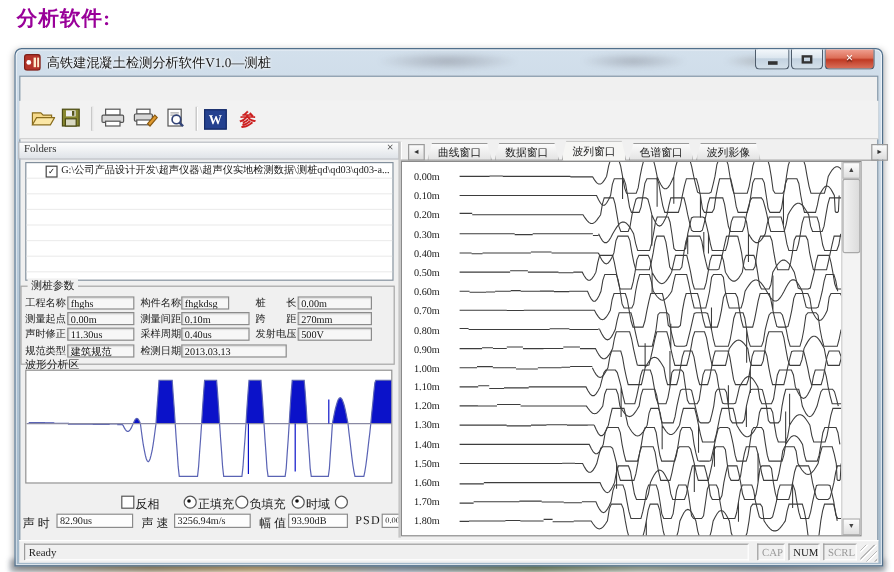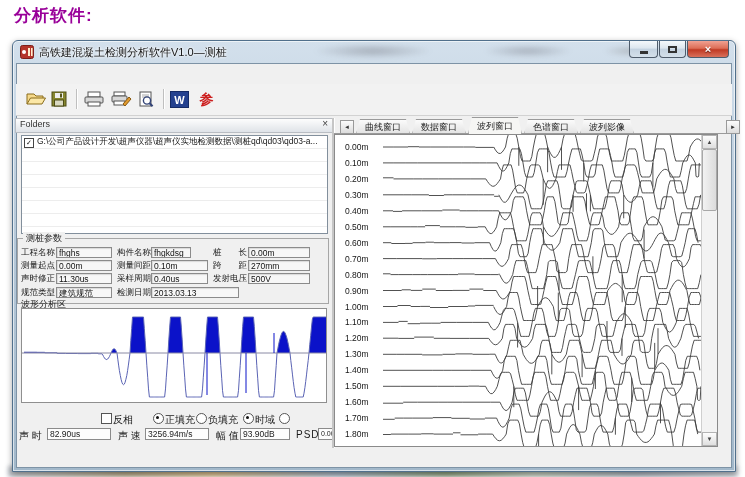--- a/index.html
+++ b/index.html
@@ -1,17 +1,17 @@
 <!DOCTYPE html>
 <html><head>
 <meta charset="utf-8">
 <style>
   html,body{margin:0;padding:0;background:#fff;}
   .screen{position:relative;width:745px;height:477px;background:#fff;overflow:hidden;
-          font-family:Liberation Sans, sans-serif;font-size:11px;color:#1a1a1a;}
+          font-family:Liberation Serif, serif;font-size:11px;color:#1a1a1a;}
   .heading{position:absolute;left:14px;top:4px;font-size:17px;font-weight:bold;color:#990099;letter-spacing:1px;}
 
   
   .desktop-strip{position:absolute;left:8px;top:466px;width:730px;height:11px;
     background:linear-gradient(90deg,#aab0b8 0%,#9b8a66 16%,#c3a36b 28%,#8799ab 45%,#6f855f 60%,#a7b3a2 72%,#8e99a4 86%,#b8bec6 100%);
     filter:blur(2px);opacity:.85;}
 
   
   .win{position:absolute;left:12px;top:40px;width:722px;height:430px;border-radius:6px 6px 0 0;
     background:linear-gradient(180deg,#d3e0ec 0%,#b9cbdb 40%,#a2b8ca 100%);
@@ -41,21 +41,21 @@
   .tsep{position:absolute;top:5px;width:1px;height:20px;background:#bfbfbf;border-right:1px solid #fff;}
   .word-box{width:17px;height:15px;background:#24418f;border:1px solid #142a66;color:#fff;font-weight:bold;font-size:11px;
     display:flex;align-items:center;justify-content:center;}
   .ref-char{color:#cc1f1f;font-size:14px;font-weight:bold;}
 
   
   .folders-cap{position:absolute;left:2px;top:77px;width:318px;height:15px;background:linear-gradient(180deg,#fdfdfd,#dfe3e8);
     border:1px solid #b9bdc3;box-sizing:border-box;font-size:9px;color:#333;display:flex;align-items:flex-start;padding:0 4px;}
   .folders-x{margin-left:auto;font-size:10px;color:#444;line-height:9px;}
   .listbox{position:absolute;left:8px;top:94px;width:307px;height:99px;background:#fff;border:1px solid #828f9c;box-sizing:border-box;overflow:hidden;}
-  .list-row{height:12px;border-bottom:1px solid #ededed;display:flex;align-items:flex-end;padding:0 2px;}
+  .list-row{height:12px;border-bottom:1px solid #ededed;display:flex;align-items:flex-end;padding:0 16px;}
   .cbx{width:8px;height:8px;border:1px solid #444;background:#fff;font-size:7px;line-height:8px;text-align:center;color:#111;margin-right:3px;flex:0 0 auto;}
   .path-text{font-size:8.5px;white-space:nowrap;color:#181818;}
 
   .groupbox{position:absolute;left:4px;top:197px;width:312px;height:66px;border:1px solid #a6a6a6;box-sizing:border-box;}
   .group-title{position:absolute;left:10px;top:191px;font-size:9px;background:#f0f0f0;padding:0 3px;color:#1a1a1a;}
   .lbl{position:absolute;font-size:8.5px;color:#1a1a1a;white-space:nowrap;line-height:11px;}
   .field{position:absolute;height:11px;background:#f7f7f7;border:1px solid #8b8b8b;box-sizing:border-box;font-size:8.5px;
     line-height:10px;padding:0 2px;color:#111;white-space:nowrap;overflow:hidden;box-shadow:inset 1px 1px 1px rgba(0,0,0,.12);}
 
   .analysis-label{position:absolute;left:8px;top:257px;font-size:9px;color:#1a1a1a;}
@@ -331,15 +331,22 @@
         <div class="sbtn" style="top:0;">
             <span>▲</span>
           </div>
         <div class="sthumb"></div>
         <div class="sbtn" style="bottom:0;">
             <span>▼</span>
           </div>
       </div>
     </div>
 
+    <div class="statusbar">
+      <div class="spane" style="left:4px;width:604px;">Ready</div>
+      <div class="spane dim" style="left:615px;width:23px;text-align:center;">CAP</div>
+      <div class="spane" style="left:641px;width:26px;text-align:center;">NUM</div>
+      <div class="spane dim" style="left:670px;width:28px;text-align:center;">SCRL</div>
+      <div class="grip"></div>
+    </div>
 
   </div>
 </div>
 
 </body></html>

